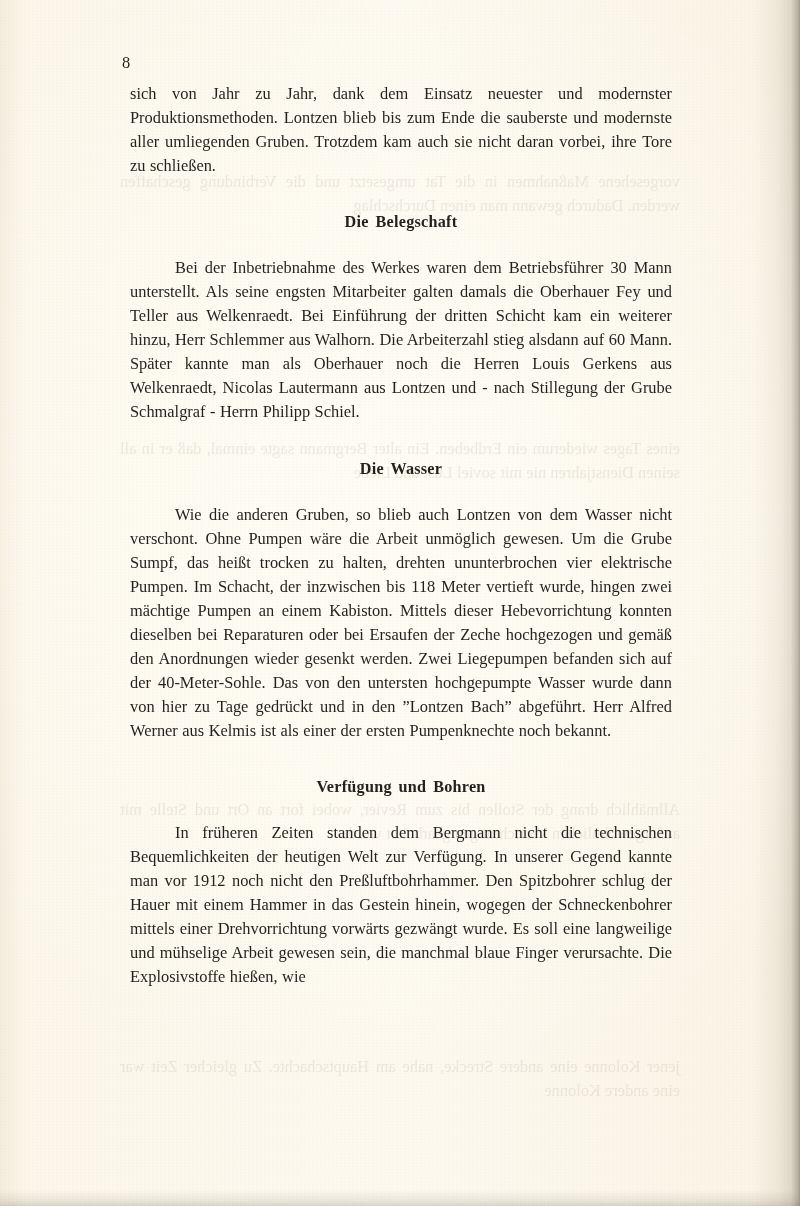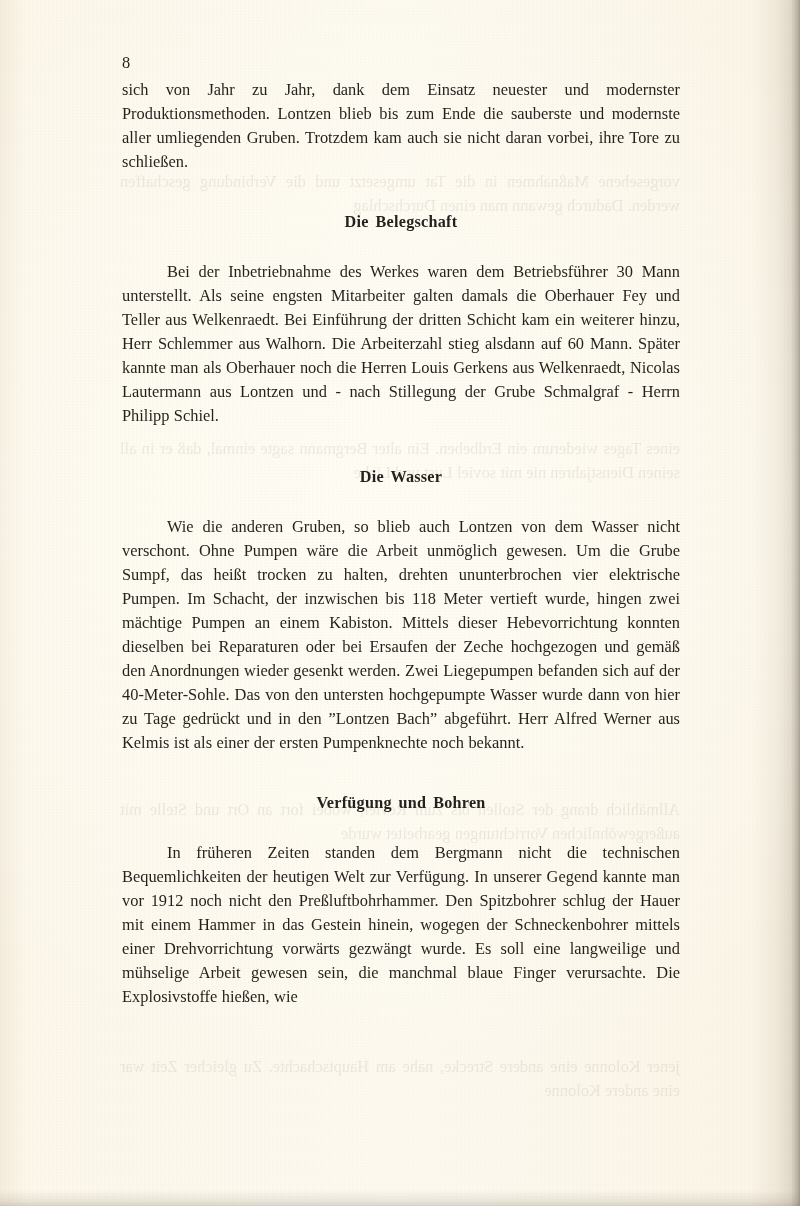--- a/index.html
+++ b/index.html
@@ -87,32 +87,32 @@
 
   .folio {
     font-size: 16.4px;
     line-height: 22px;
     margin: 0 0 4px 0;
     text-align: left;
     letter-spacing: 0.2px;
   }
 
   p.body {
-    margin: 0;
+    margin: 8px;
     font-size: 16.4px;
     line-height: 24.05px;
     text-align: justify;
     text-justify: inter-word;
     word-spacing: 0.4px;
     hyphens: manual;
   }
   p.body.indent { text-indent: 45px; }
 
   h2.section {
-    margin: 12px;
+    margin: 0;
     font-size: 16.2px;
     line-height: 24px;
     font-weight: bold;
     text-align: center;
     letter-spacing: 0.25px;
     word-spacing: 2.5px;
   }
 
   .gap-before-head { height: 24px; }
   .gap-after-head  { height: 14px; }

